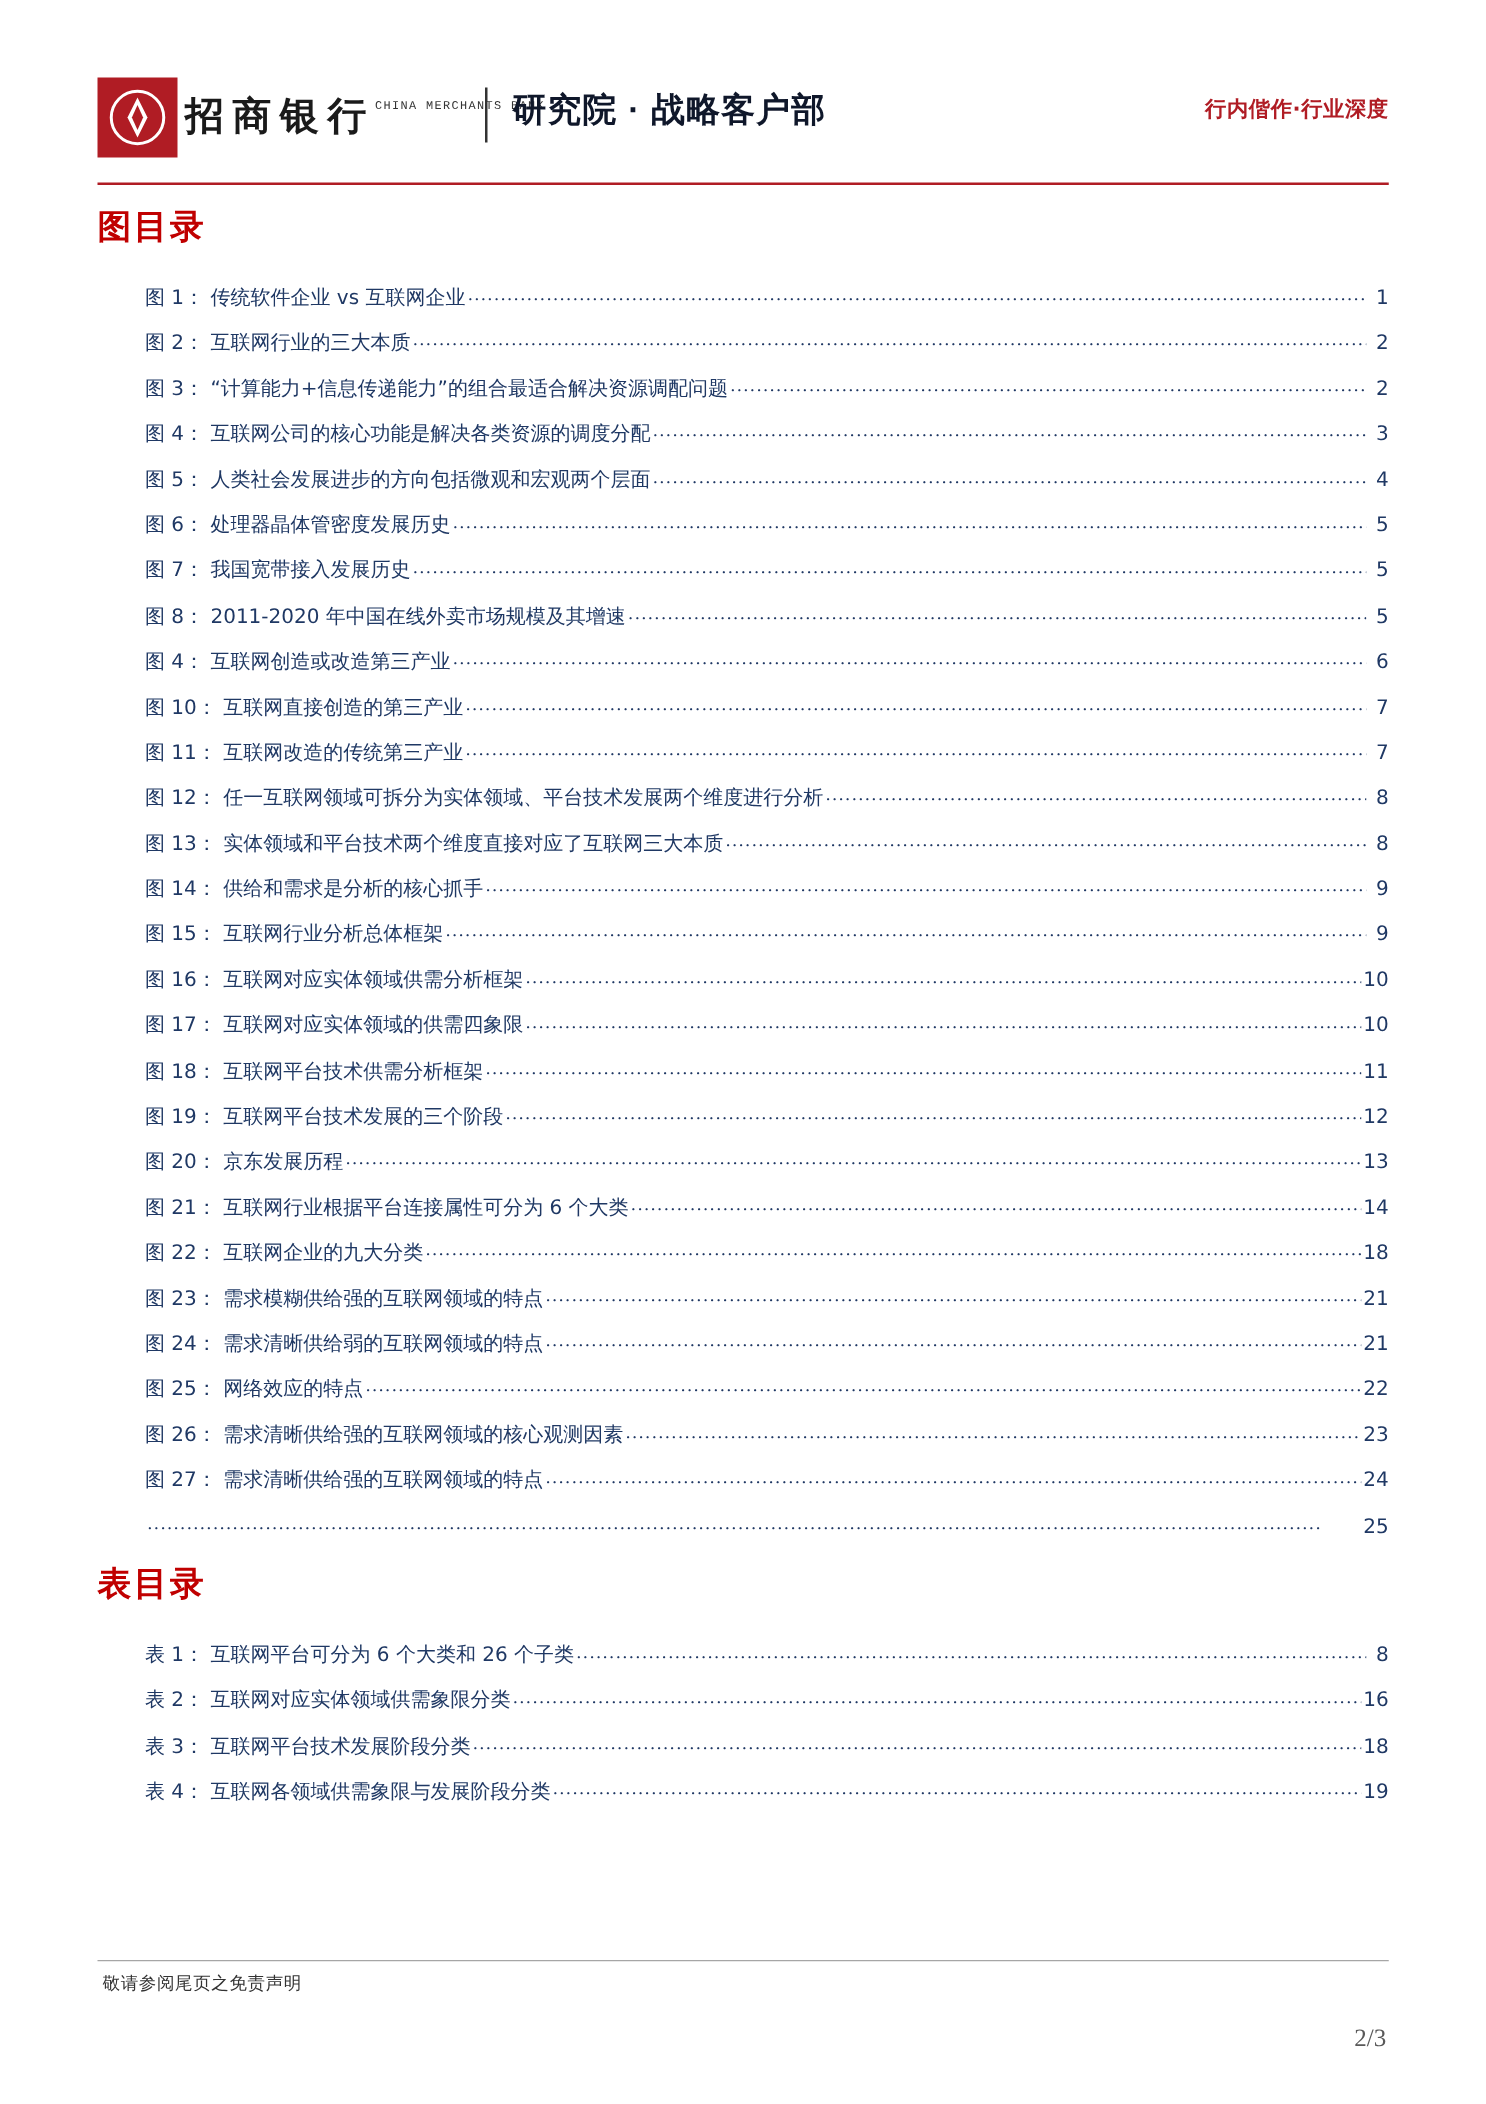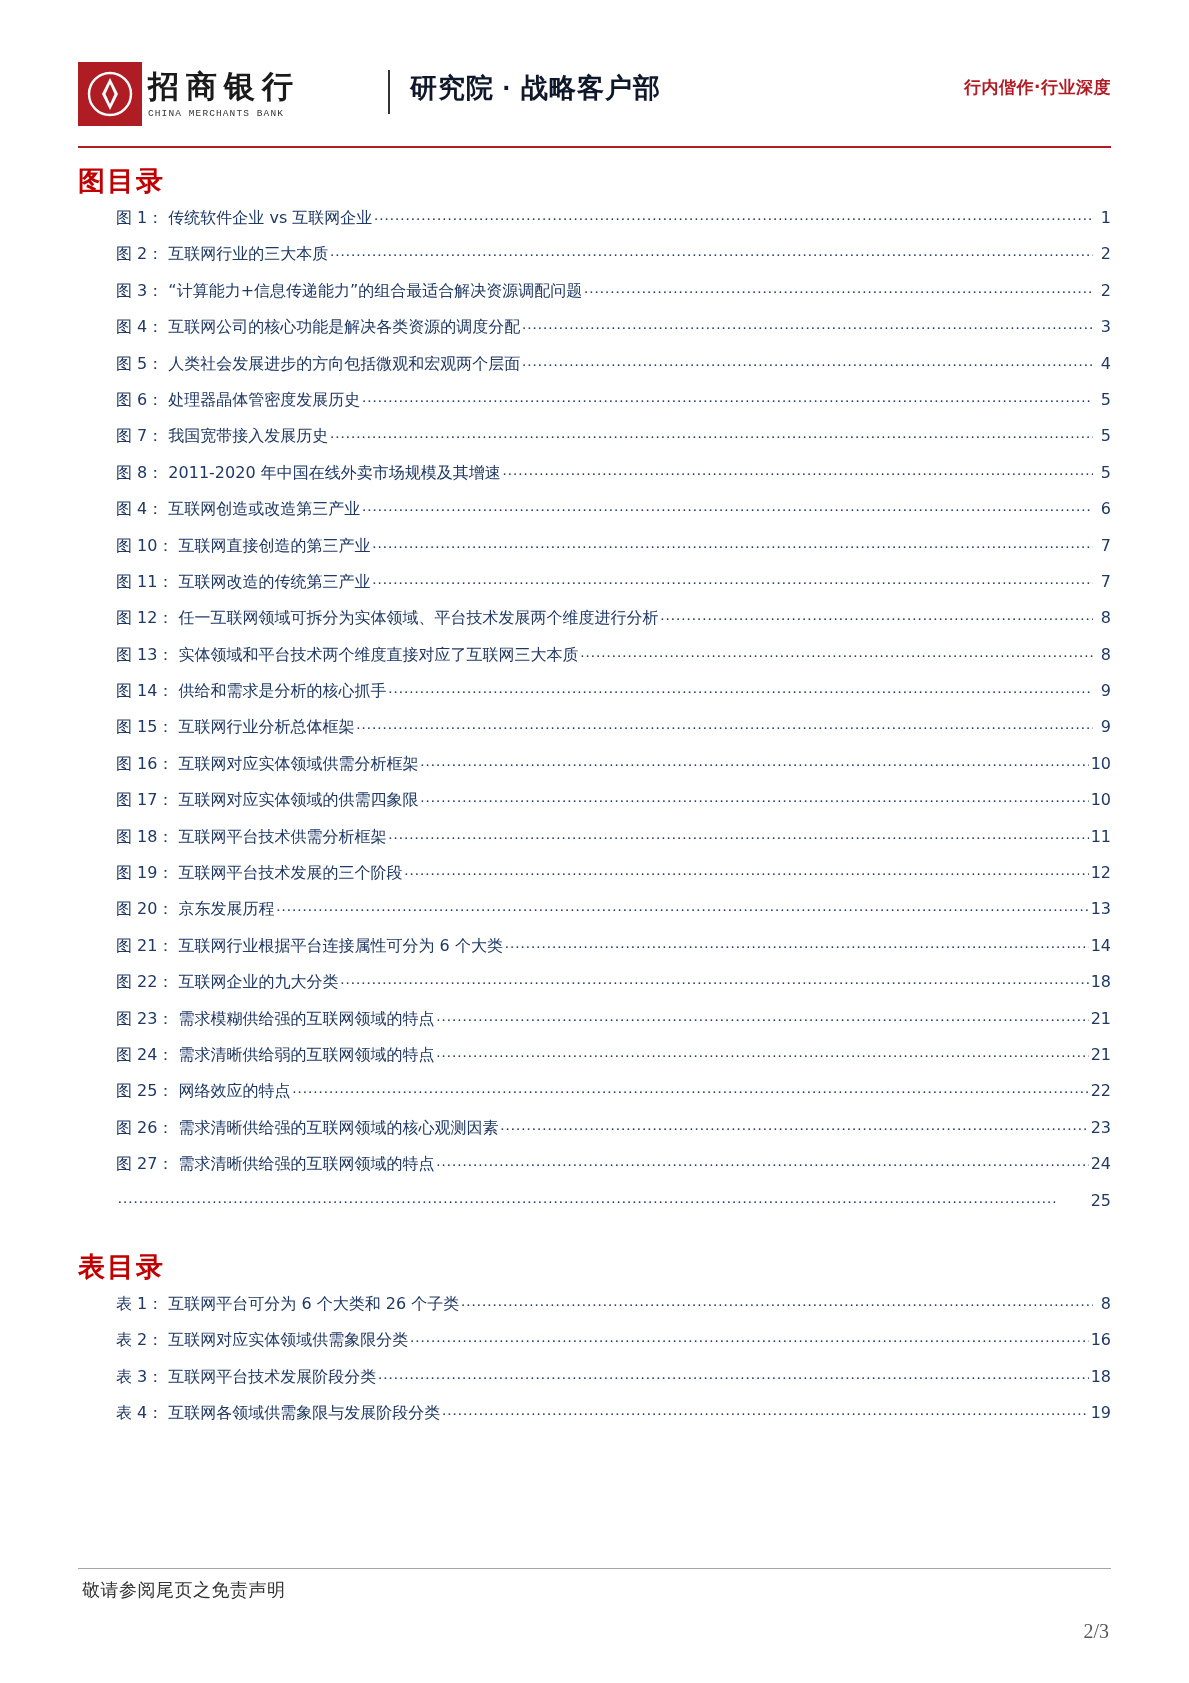--- a/index.html
+++ b/index.html
@@ -38,21 +38,20 @@
     background: #b01c24;
     display: flex;
     align-items: center;
     justify-content: center;
     flex: none;
   }
   .logo-mark svg { display: block; }
   .logo-text {
     margin-left: 6px;
     display: flex;
-    flex-direction: column;
     justify-content: center;
   }
   .logo-cn {
     font-family: "DejaVu Sans", sans-serif;
     font-size: 31px;
     font-weight: bold;
     letter-spacing: 7px;
     color: #1a1a1a;
     line-height: 1.15;
   }
@@ -110,20 +109,21 @@
     letter-spacing: 2px;
   }
   #figures-title { left: 78px; top: 163px; }
   #tables-title  { left: 78px; top: 1249px; }
 
   
   .toc {
     position: absolute;
     left: 78px;
     width: 1033px;
+    margin-top: 20px;
   }
   #figures-list { top: 208px; }
   #tables-list  { top: 1294px; }
 
   .toc-row {
     display: flex;
     align-items: baseline;
     padding-left: 38px;
     box-sizing: border-box;
     color: #1f3864;
@@ -165,21 +165,21 @@
     top: 1568px;
     width: 1033px;
     height: 1px;
     background: #a6a6a6;
   }
   .footer-left {
     position: absolute;
     left: 82px;
     top: 1578px;
     font-family: Liberation Serif, serif;
-    font-size: 18px;
+    font-size: 14px;
     color: #333333;
     letter-spacing: 0.5px;
   }
   .footer-right {
     position: absolute;
     right: 80px;
     top: 1620px;
     font-family: "Liberation Serif", serif;
     font-size: 20px;
     color: #595959;

